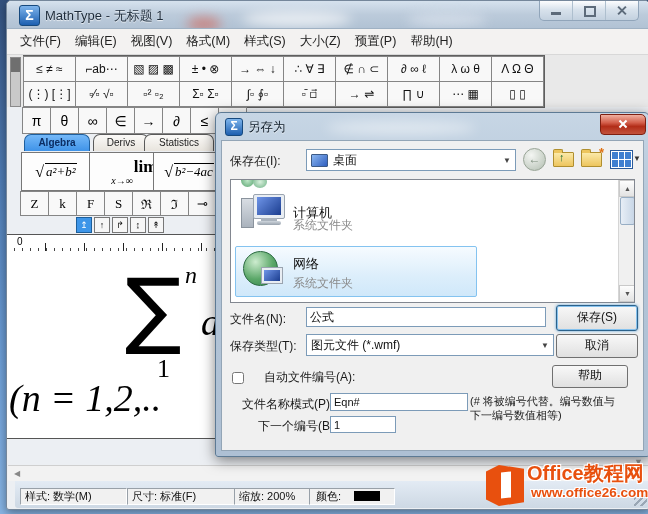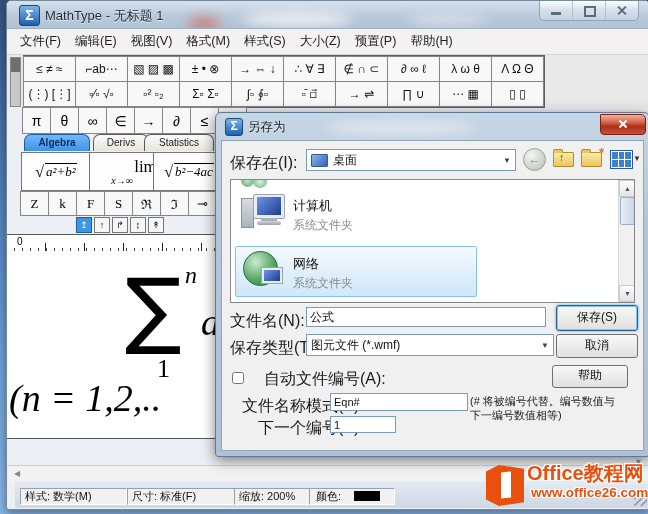--- a/index.html
+++ b/index.html
@@ -51,21 +51,21 @@
   .tab.sel{background:linear-gradient(#74b8f8,#3f93e8);color:#0b2d63;border-color:#1e5f9e;font-weight:bold;}
   .tab-algebra{left:17px;width:64px;} .tab-derivs{left:86px;width:54px;} .tab-stats{left:137px;width:68px;}
   
   .tplrow{position:absolute;left:0;top:151px;height:39px;}
   .tpl-btn{position:absolute;top:0;height:37px;background:#fdfdfd;border:1px solid #777;
     display:flex;align-items:center;justify-content:center;font-family:"Liberation Serif",serif;font-style:italic;}
   .tpl1{left:14px;width:68px;font-size:13px;} .tpl2{left:82px;width:64px;} .tpl3{left:146px;width:70px;font-size:13px;}
   .ovl{border-top:1px solid #000;padding:0 1px;}
   .radical{font-style:normal;font-size:16px;margin-right:1px;}
   .lim-stack{display:flex;flex-direction:column;align-items:center;line-height:1;}
-  .lim-top{font-style:normal;font-size:17px;font-weight:normal;font-family:"Liberation Serif",serif;margin-left:47px;}
+  .lim-top{font-style:normal;font-size:17px;font-weight:bold;font-family:"Liberation Serif",serif;margin-left:47px;}
   .lim-bot{font-size:10px;margin-top:1px;}
   .letter-row{position:absolute;left:14px;top:190px;display:flex;}
   .letter-btn{width:27px;height:23px;background:#f8f8f8;border:1px solid #858585;margin-left:-1px;
     font-family:"Liberation Serif",serif;font-size:13px;display:flex;align-items:center;justify-content:center;color:#000;}
   .align-row{position:absolute;left:69px;top:216px;display:flex;gap:2px;}
   .align-btn{width:14px;height:14px;border:1px solid #777;background:#f6f6f6;font-size:9px;
     display:flex;align-items:center;justify-content:center;color:#111;}
   .align-btn.sel{background:#3d95e8;color:#fff;border-color:#1c5f9c;}
   
   .ruler{position:absolute;left:0;top:233px;right:0;height:17px;background:#fff;
@@ -104,21 +104,21 @@
   .dlg-icon{position:absolute;left:9px;top:5px;width:16px;height:16px;border-radius:3px;
     background:linear-gradient(180deg,#7db4ec,#1d5fb0);border:1px solid #16497e;
     color:#fff;font-weight:bold;font-size:12px;line-height:15px;text-align:center;}
   .dlg-title-text{position:absolute;left:32px;top:6px;font-size:12.5px;color:#101d2a;text-shadow:0 1px 1px rgba(255,255,255,.7);}
   .dlg-close{position:absolute;top:1px;right:3px;width:44px;height:19px;
     background:linear-gradient(180deg,#f0b0a0 0%,#d4604c 40%,#b22d18 60%,#c2523c 100%);
     border:1px solid #7e1f10;border-radius:1px 5px 4px 4px;}
   .dlg-close .glyph-x::before,.dlg-close .glyph-x::after{background:#fff;height:10px;}
   .dlg-close .glyph-x{left:21px;top:4px;height:10px;}
   .dlg-client{position:absolute;left:5px;top:27px;right:5px;bottom:5px;background:#f0f0f0;border:1px solid #93a5b6;}
-  .dlg-label{position:absolute;font-size:16px;color:#1a1a1a;white-space:nowrap;}
+  .dlg-label{position:absolute;font-size:12px;color:#1a1a1a;white-space:nowrap;}
   .combo{position:absolute;background:#fff;border:1px solid #7c9bb8;font-size:12px;color:#111;
     display:flex;align-items:center;padding:0 4px;}
   .combo .caret{position:absolute;right:4px;font-size:8px;color:#444;}
   .cb-savein{left:84px;top:8px;width:200px;height:20px;}
   .desk-ico{width:15px;height:11px;border:1px solid #3c5a86;border-radius:1px;margin-right:5px;
     background:linear-gradient(135deg,#8ab6f0,#2f5fc0);}
   
   .nav-back{position:absolute;left:301px;top:7px;width:21px;height:21px;border-radius:50%;
     background:radial-gradient(circle at 35% 30%,#f4f6f3,#c6cfc5 70%,#a9b4a8);border:1px solid #98a496;
     color:#7d8d7c;font-size:12px;font-weight:bold;text-align:center;line-height:20px;}
@@ -381,21 +381,21 @@
           </div>
 
         <div class="comp-ico">
           <span class="tower"></span>
           <span class="monitor">
               <span class="screen"></span>
             </span>
           <span class="stand"></span>
             <span class="base"></span>
         </div>
-        <div class="item-title" style="left:62px;top:17px;">计算机</div>
+        <div class="item-title" style="left:62px;top:24px;">计算机</div>
         <div class="item-sub" style="left:62px;top:37px;">系统文件夹</div>
 
         <div class="sel-box"></div>
         <div class="net-ico">
           <span class="globe"></span>
           <span class="net-mon">
               <span class="net-scr"></span>
             </span>
         </div>
         <div class="item-title" style="left:62px;top:75px;">网络</div>

